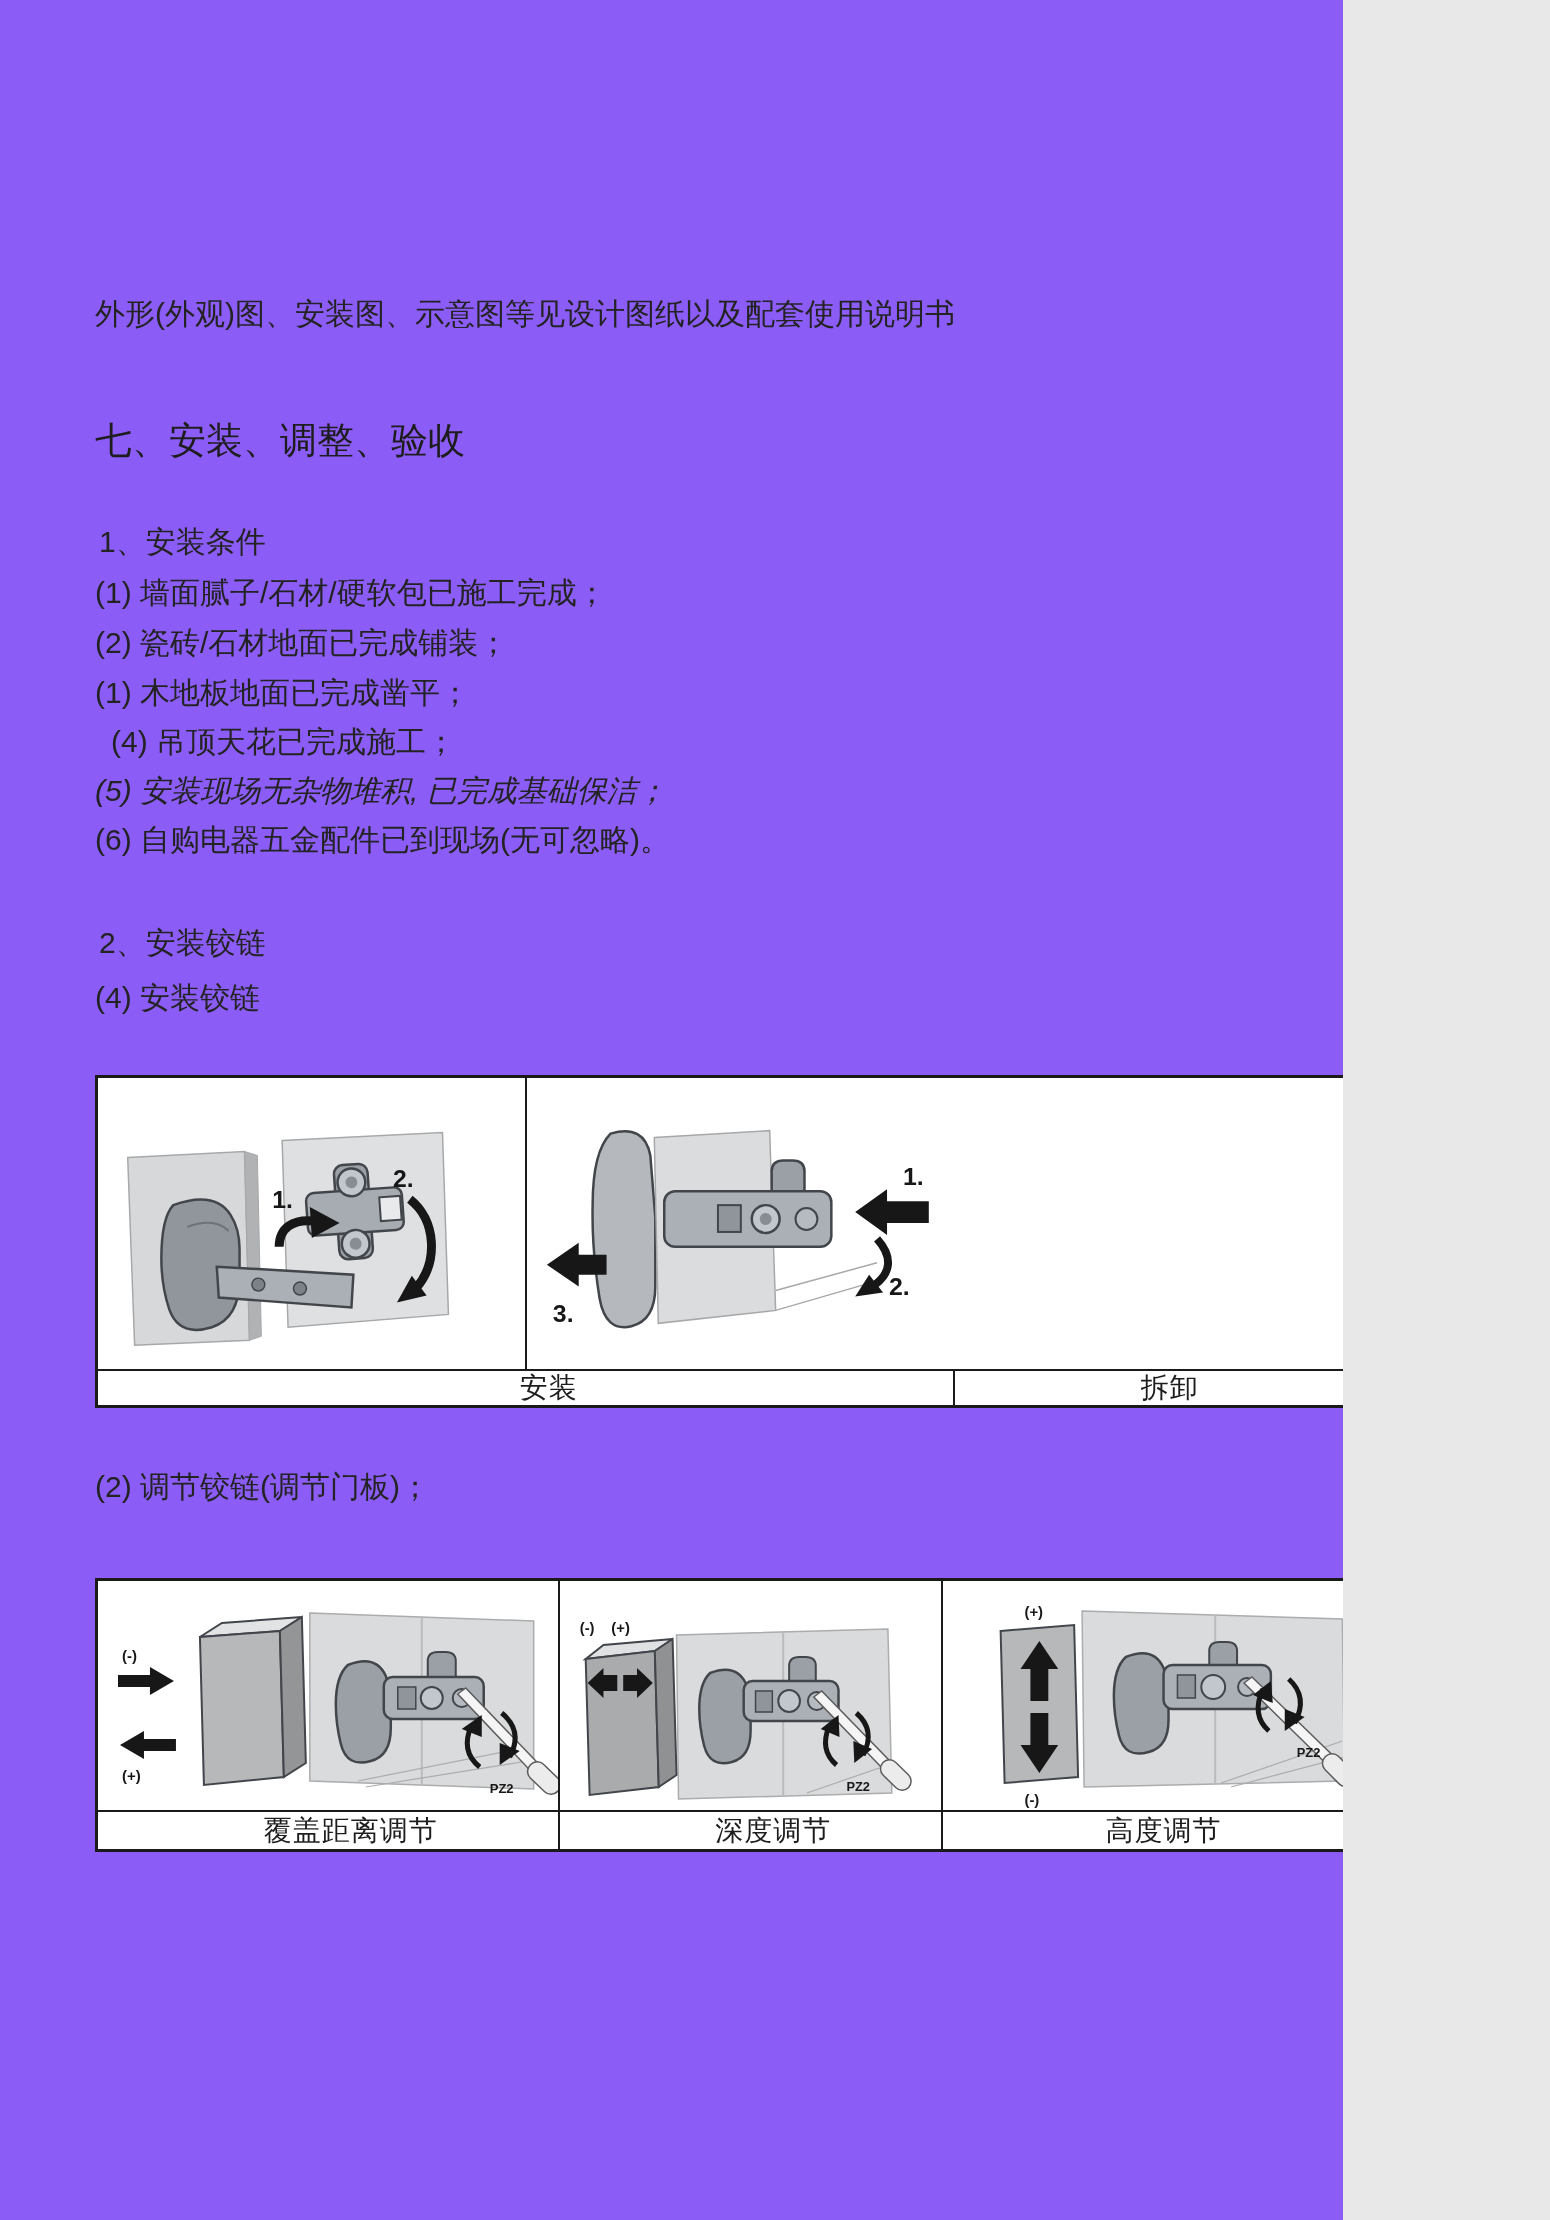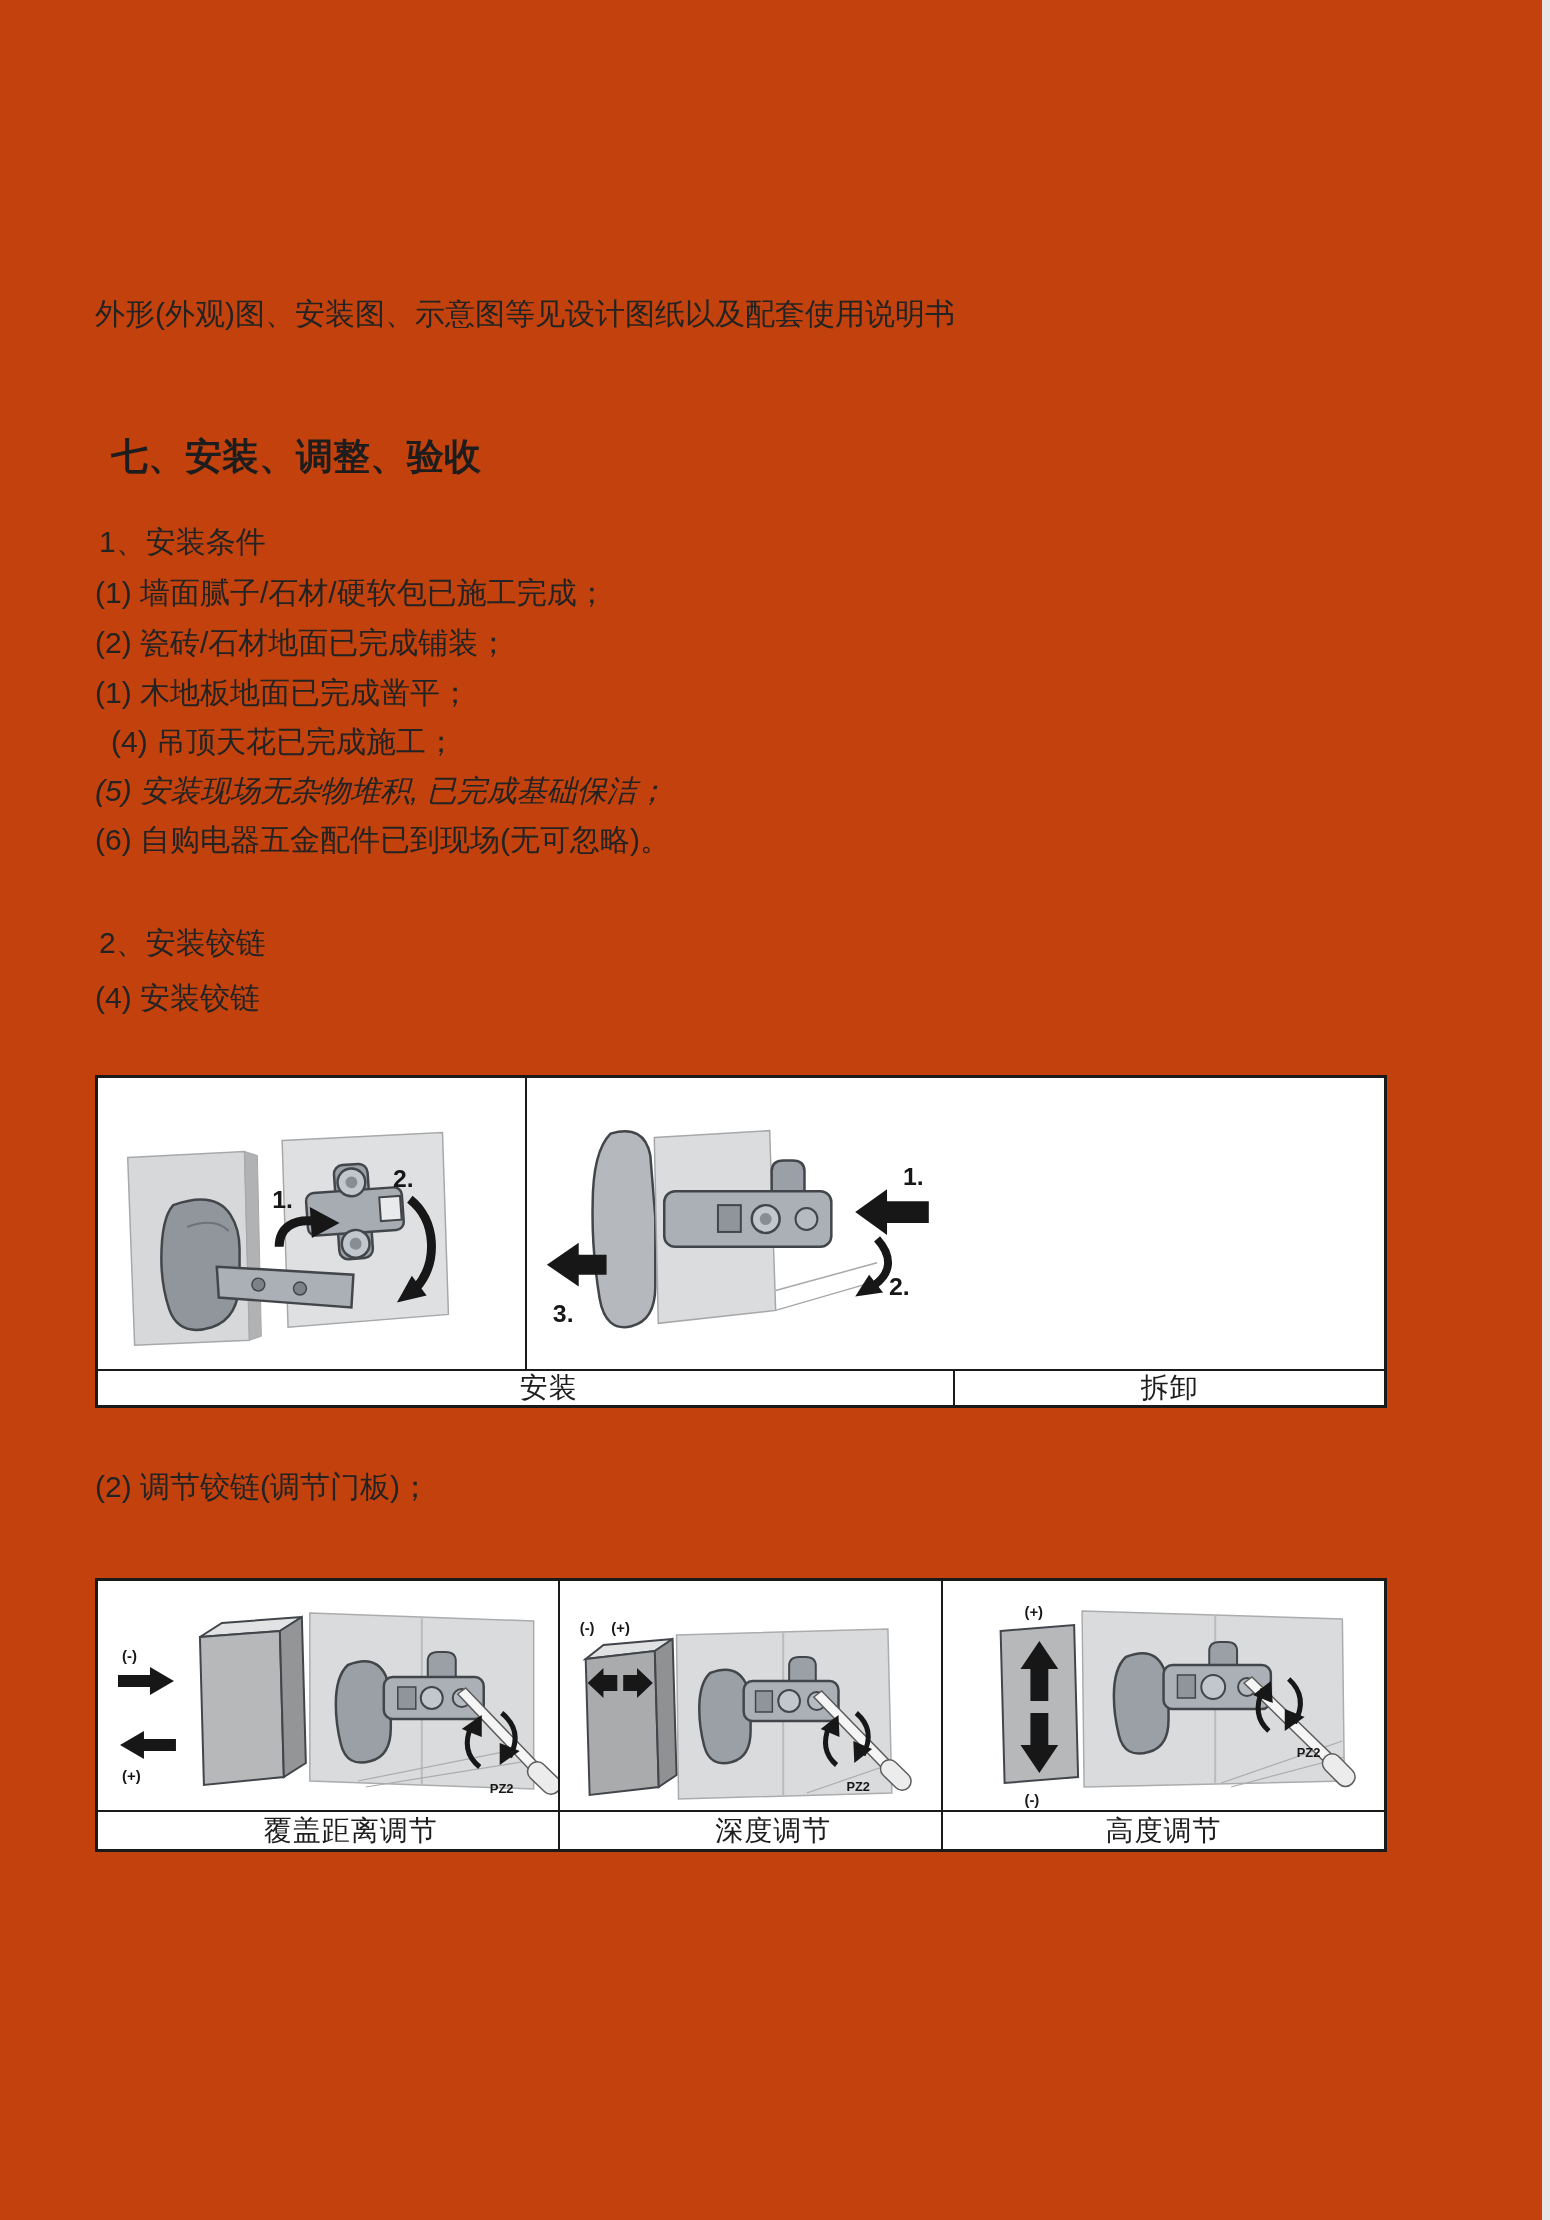--- a/index.html
+++ b/index.html
@@ -1,26 +1,26 @@
 <!DOCTYPE html>
 <html><head>
 <meta charset="utf-8">
 <style>
   html,body{margin:0;padding:0;background:#e8e8e8;}
   .page{
     position:relative;
-    width:1542px;
+    width:1343px;
     height:2220px;
-    background:#c2410c;
+    background:#8b5cf6;
     font-family:"Liberation Sans",sans-serif;
     color:#232323;
     overflow:hidden;
   }
   .txt{position:absolute;margin:0;font-size:30px;line-height:36px;color:#232323;white-space:nowrap;}
-  .heading{position:absolute;margin:16px;font-size:37px;line-height:42px;font-weight:700;color:#1d1d1d;white-space:nowrap;}
+  .heading{position:absolute;margin:0;font-size:37px;line-height:42px;font-weight:400;color:#1d1d1d;white-space:nowrap;}
   
   .figtable{position:absolute;left:95px;width:1292px;border:3px solid #1a1a1a;box-sizing:border-box;background:#fff;}
   .t1{top:1075px;height:333px;}
   .t2{top:1578px;height:274px;}
   .imgrow{display:flex;width:100%;box-sizing:border-box;border-bottom:2.5px solid #1a1a1a;}
   .t1 .imgrow{height:293px;}
   .t2 .imgrow{height:231px;}
   .panel{box-sizing:border-box;height:100%;position:relative;overflow:hidden;background:#fff;}
   .panel.bdr{border-right:2.5px solid #1a1a1a;}
   .t1 .panel{width:33.3333%;}

